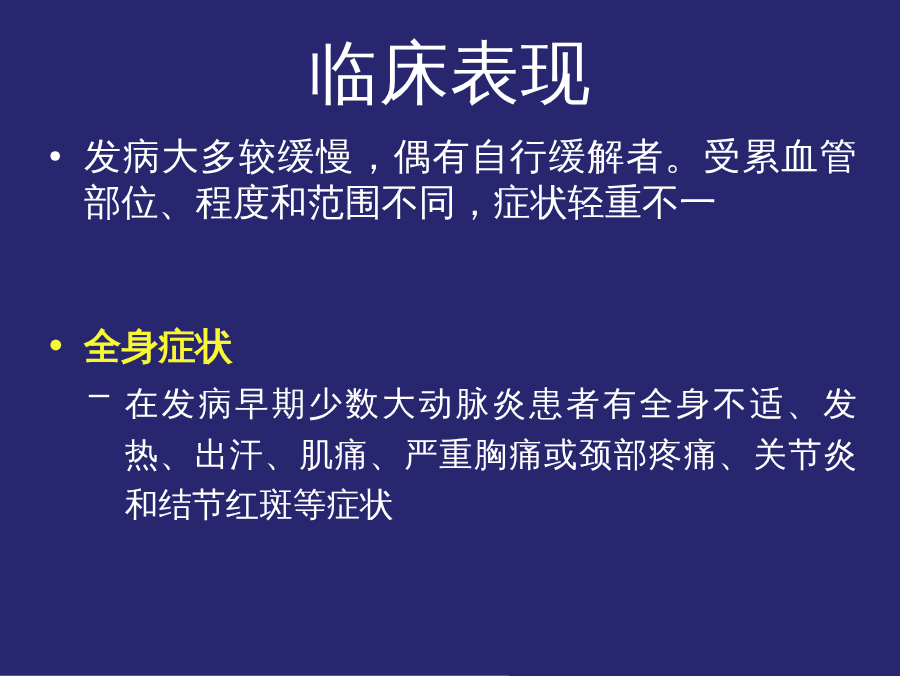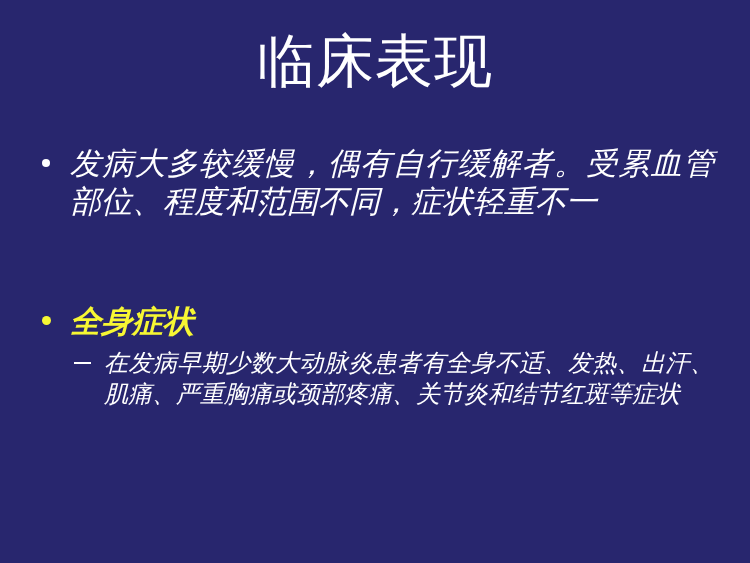--- a/index.html
+++ b/index.html
@@ -28,23 +28,22 @@
     color: #ffffff;
     font-size: 58px;
     line-height: 56px;
     letter-spacing: 1px;
     font-weight: 400;
     white-space: nowrap;
   }
   .body-area {
     position: absolute;
     left: 34px;
-    top: 144px;
+    top: 112px;
     width: 680px;
-    font-style: italic;
   }
   .bullet-l1 {
     position: relative;
     display: block;
     padding-left: 36px;
     color: #ffffff;
     font-size: 31px;
     line-height: 38px;
     text-align: justify;
     text-justify: inter-ideograph;
@@ -69,22 +68,22 @@
   .gap-block {
     height: 42px;
   }
   .bullet-l2 {
     position: relative;
     display: block;
     margin-top: 8px;
     margin-left: 38px;
     padding-left: 32px;
     color: #ffffff;
-    font-size: 24px;
-    line-height: 31px;
+    font-size: 28px;
+    line-height: 42px;
     text-align: justify;
     text-justify: inter-ideograph;
   }
   .bullet-l2 .marker {
     position: absolute;
     left: 2px;
     top: 0;
     width: 24px;
     font-size: 27px;
     line-height: 31px;

